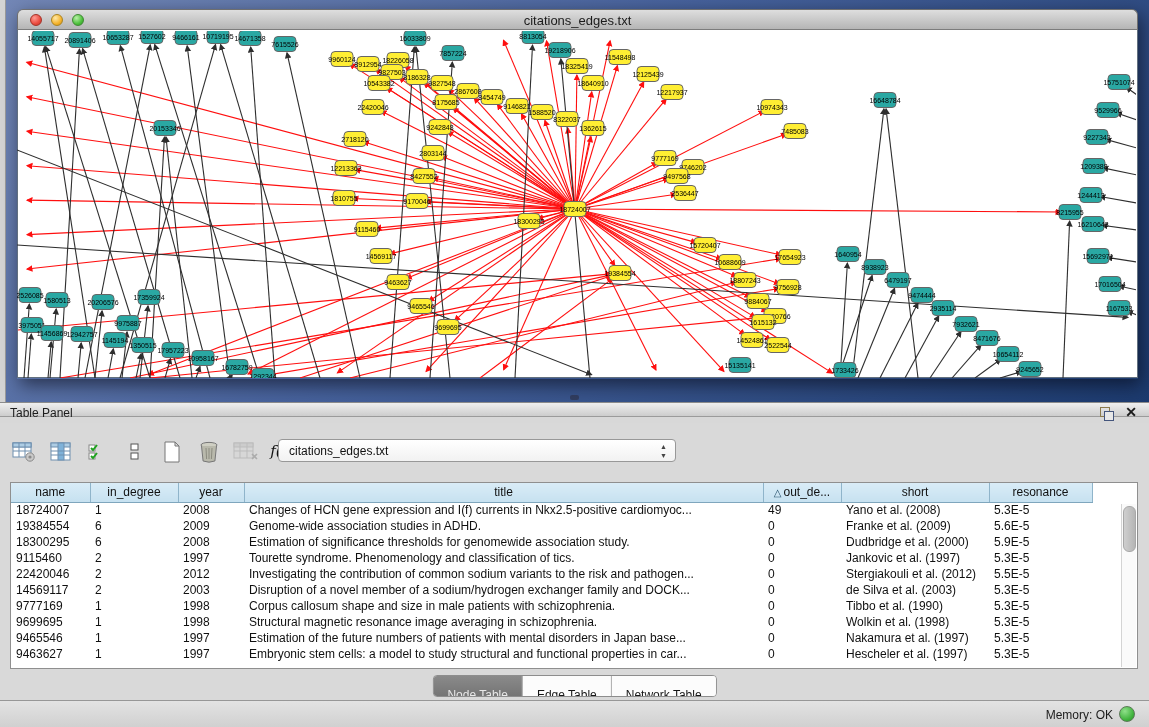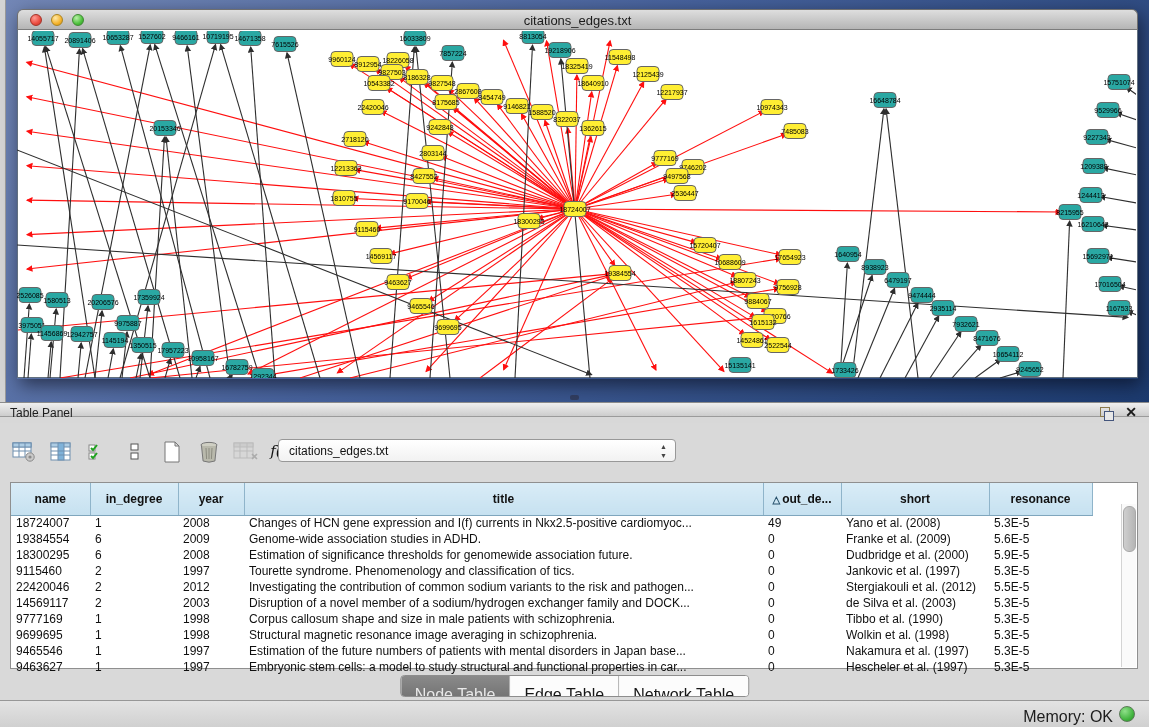--- a/index.html
+++ b/index.html
@@ -43,41 +43,41 @@
   .fx{font-family:"DejaVu Serif",serif;font-style:italic;font-size:15px;color:#111;}
   #table-select{position:absolute;left:278px;top:16px;width:398px;height:23px;box-sizing:border-box;
     background:linear-gradient(#ffffff,#f2f2f2);border:1px solid #989898;border-radius:4px;font-size:12px;color:#111;}
   #table-select .val{position:absolute;left:10px;top:4px;}
   #table-select .arrows{position:absolute;right:8px;top:2px;font-size:7px;color:#444;line-height:9px;}
 
   
   #table-box{position:absolute;left:10px;top:59px;width:1128px;height:187px;box-sizing:border-box;
     background:#fff;border:1px solid #8f8f8f;}
   table{border-collapse:collapse;table-layout:fixed;width:1081px;font-size:12px;}
-  th{height:32px;box-sizing:border-box;background:linear-gradient(#d9ecf7,#c6e1f0);
-    border-right:1px solid #8fb4ca;border-bottom:1px solid #7fa6bd;font-weight:bold;color:#111;
+  th{height:19px;box-sizing:border-box;background:linear-gradient(#d9ecf7,#c6e1f0);
+    border-right:1px solid #8fb4ca;border-bottom:1px solid #7fa6bd;font-weight:normal;color:#111;
     overflow:hidden;white-space:nowrap;}
   td{height:16px;box-sizing:border-box;padding:0 0 0 5px;color:#101010;
     overflow:hidden;white-space:nowrap;text-overflow:clip;}
   .sort-tri{color:#26506b;font-size:10px;margin-right:2px;}
   #vscroll{position:absolute;right:1px;top:21px;width:14px;height:163px;background:#fafafa;border-left:1px solid #d4d4d4;}
   #vscroll .thumb{position:absolute;left:1px;top:2px;width:11px;height:44px;border-radius:6px;
     background:linear-gradient(90deg,#cfcfcf,#b5b5b5);border:1px solid #a8a8a8;}
 
   
   #tabs{position:absolute;left:50%;transform:translateX(-50%);top:252px;height:20px;display:inline-flex;
     border:1px solid #8d8d8d;border-radius:4px;overflow:hidden;background:#fcfcfc;}
-  .tab{padding:9px 14px;line-height:20px;font-size:16px;color:#161616;background:#fcfcfc;border-right:1px solid #a5a5a5;}
+  .tab{padding:9px 14px;line-height:20px;font-size:12px;color:#161616;background:#fcfcfc;border-right:1px solid #a5a5a5;}
   .tab:last-child{border-right:none;}
   .tab.active{background:linear-gradient(#8a8a8a,#757575);color:#e9e9e9;}
 
   
   #status-bar{position:absolute;left:0;top:700px;width:1149px;height:27px;box-sizing:border-box;
     background:linear-gradient(#e3e3e3,#d0d0d0);border-top:1px solid #979797;}
-  #memory-label{position:absolute;right:36px;top:7px;font-size:16px;color:#1c1c1c;}
+  #memory-label{position:absolute;right:36px;top:7px;font-size:12px;color:#1c1c1c;}
   #memory-dot{position:absolute;right:14px;top:5px;width:14px;height:14px;border-radius:50%;
     background:radial-gradient(circle at 35% 30%,#8fe08a,#3fb23c 65%,#2a8f2a);border:1px solid #5a7a56;}
 </style>
 </head>
 <body>
 
 <div id="stage" data-interactable="false">
 
   <div id="top-section" data-interactable="false">
     <div id="left-gray-strip" data-interactable="false"></div>
@@ -738,21 +738,21 @@
               <td data-interactable="false">2009</td>
               <td data-interactable="false">Genome-wide association studies in ADHD.</td>
               <td data-interactable="false">0</td>
               <td data-interactable="false">Franke et al. (2009)</td>
               <td data-interactable="false">5.6E-5</td>
             </tr>
             <tr data-interactable="true">
               <td data-interactable="false">18300295</td>
               <td data-interactable="false">6</td>
               <td data-interactable="false">2008</td>
-              <td data-interactable="false">Estimation of significance thresholds for genomewide association future.</td>
+              <td data-interactable="false">Estimation of significance thresholds for genomewide association study.</td>
               <td data-interactable="false">0</td>
               <td data-interactable="false">Dudbridge et al. (2000)</td>
               <td data-interactable="false">5.9E-5</td>
             </tr>
             <tr data-interactable="true">
               <td data-interactable="false">9115460</td>
               <td data-interactable="false">2</td>
               <td data-interactable="false">1997</td>
               <td data-interactable="false">Tourette syndrome. Phenomenology and classification of tics.</td>
               <td data-interactable="false">0</td>

